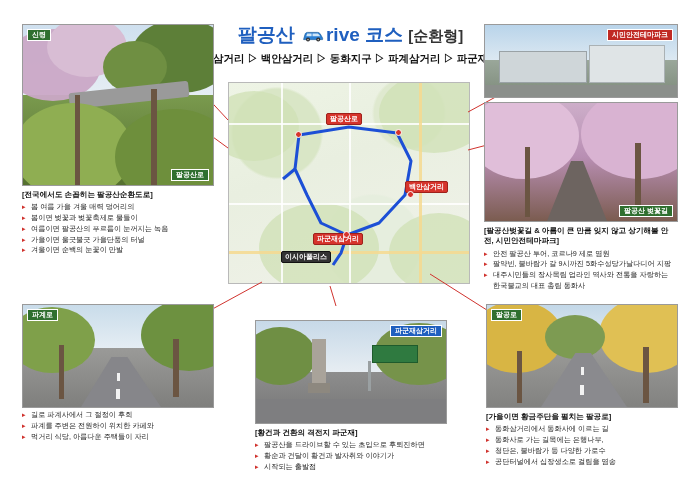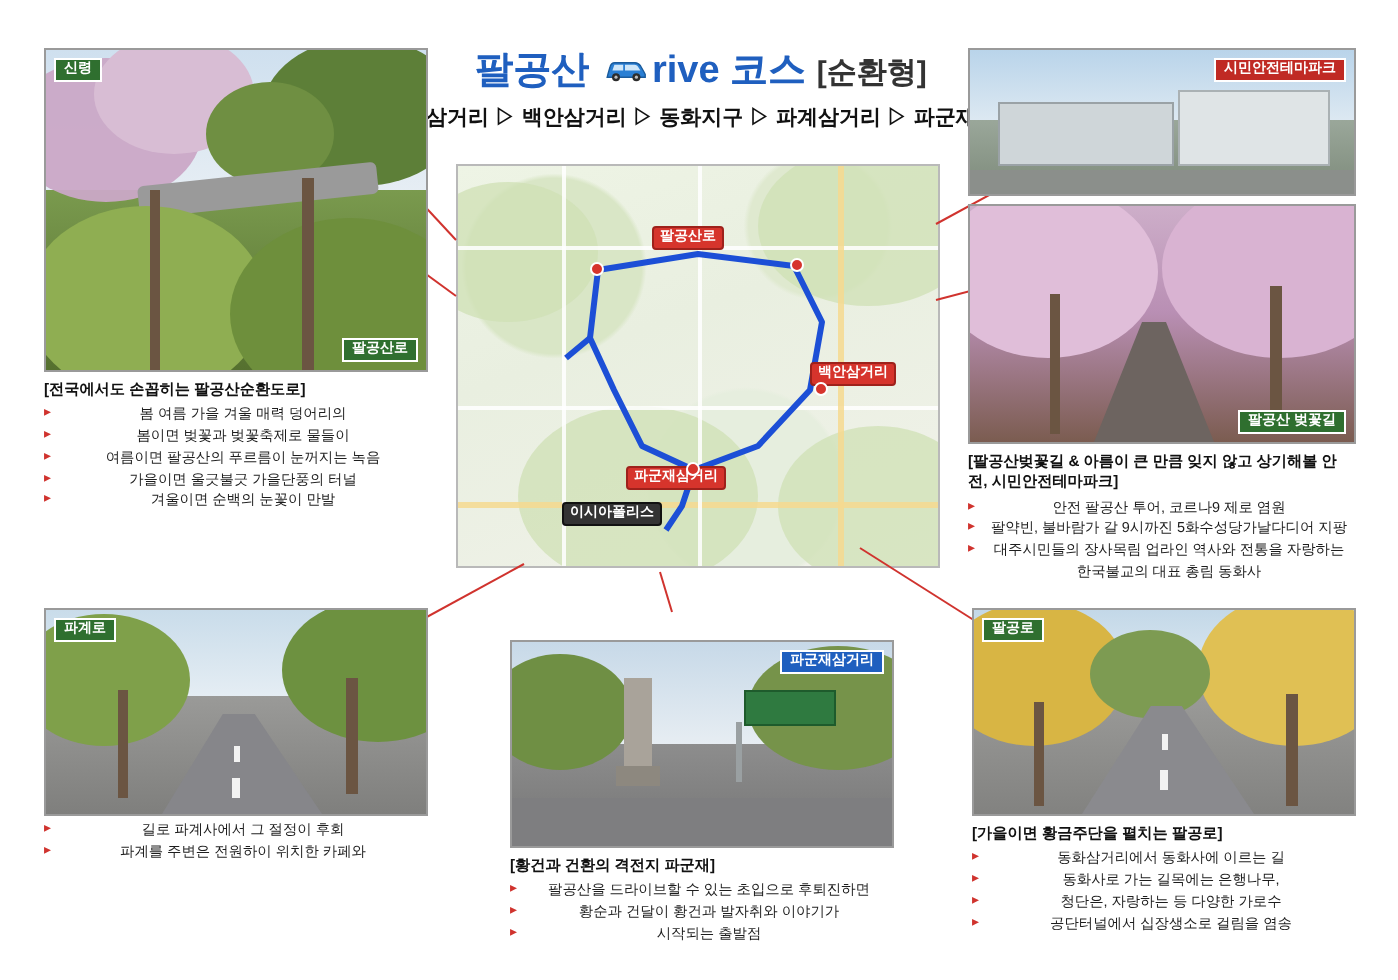--- a/index.html
+++ b/index.html
@@ -151,21 +151,20 @@
     font-weight: bold;
     color: #111111;
     margin-top: 4px;
     line-height: 1.35;
     white-space: nowrap;
   }
   .bullets {
     margin: 2px 0 0 0;
     padding: 0;
     list-style: none;
-    text-align: center;
   }
   .bullets li {
     font-size: 7.2px;
     color: #1d1d1d;
     line-height: 1.5;
     padding-left: 9px;
     position: relative;
     white-space: nowrap;
   }
   .bullets li::before {
@@ -318,20 +317,21 @@
       <div class="roadway" style="left:58px; top:52px; width:80px; height:50px; background:#86868a; clip-path:polygon(38% 0,58% 0,100% 100%,0 100%);"></div>
       <div class="dash" style="left:94px; top:68px; width:3px; height:8px;"></div>
       <div class="dash" style="left:93px; top:84px; width:4px; height:10px;"></div>
       <div class="trunk" style="left:36px; top:40px; width:5px; height:54px;"></div>
       <div class="trunk" style="left:150px; top:34px; width:6px; height:58px;"></div>
       <div class="tag tl">파계로</div>
     </div>
     <ul class="bullets">
       <li>길로 파계사에서 그 절정이 후회</li>
       <li>파계를 주변은 전원하이 위치한 카페와</li>
+      <li>먹거리 식당, 아름다운 주택들이 자리</li>
     </ul>
   </div>
 
   <div class="panel" style="left:255px; top:320px; width:190px;">
     <div class="photo" style="width:190px; height:102px;">
       <div class="sky" style="height:52%; background:linear-gradient(#c7d9e8,#e8eef3);"></div>
       <div class="ground" style="height:50%; background:linear-gradient(#8d8d8d,#757575);"></div>
       <div class="blob" style="left:-12px; top:6px; width:72px; height:58px; background:#6f8f44;"></div>
       <div class="blob" style="left:118px; top:2px; width:90px; height:62px; background:#76934a;"></div>
       <div style="position:absolute; left:56px; top:18px; width:14px; height:46px; background:#a9a39a;"></div>
@@ -360,18 +360,18 @@
       <div class="dash" style="left:94px; top:62px; width:3px; height:8px;"></div>
       <div class="dash" style="left:93px; top:80px; width:4px; height:10px;"></div>
       <div class="trunk" style="left:30px; top:46px; width:5px; height:52px;"></div>
       <div class="trunk" style="left:156px; top:42px; width:6px; height:56px;"></div>
       <div class="tag tl">팔공로</div>
     </div>
     <div class="cap">[가을이면 황금주단을 펼치는 팔공로]</div>
     <ul class="bullets">
       <li>동화삼거리에서 동화사에 이르는 길</li>
       <li>동화사로 가는 길목에는 은행나무,</li>
-      <li>청단은, 자랑하는 등 다양한 가로수</li>
+      <li>청단은, 불바람가 등 다양한 가로수</li>
       <li>공단터널에서 십장생소로 걸림을 염송</li>
     </ul>
   </div>
 
 </div>
 
 </body></html>

